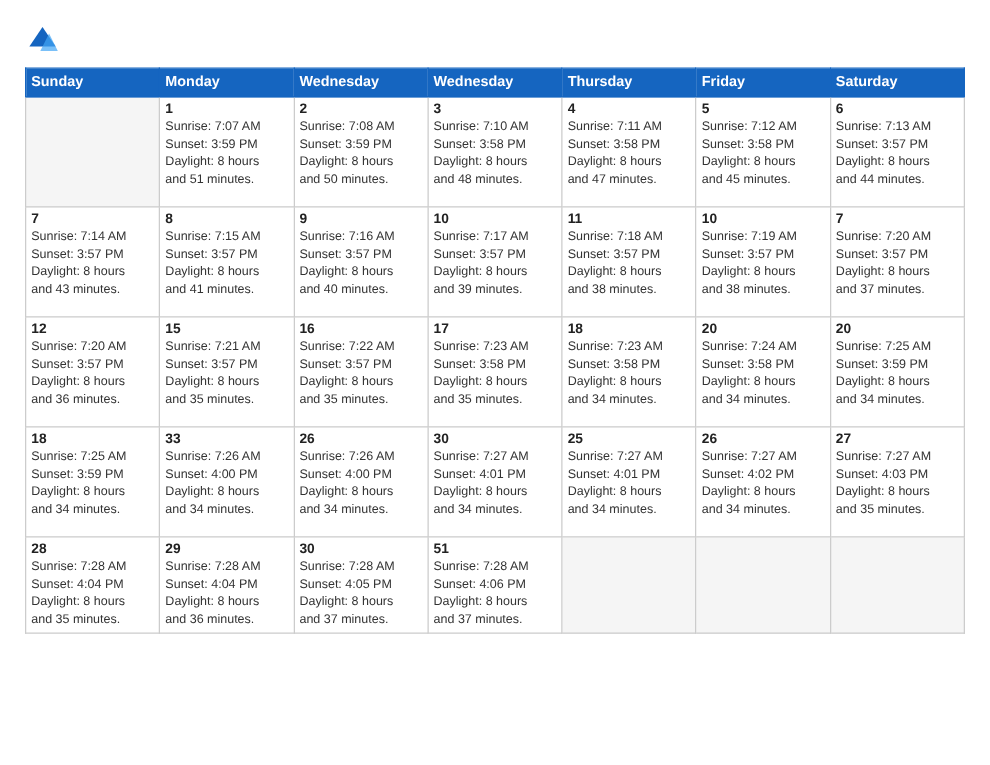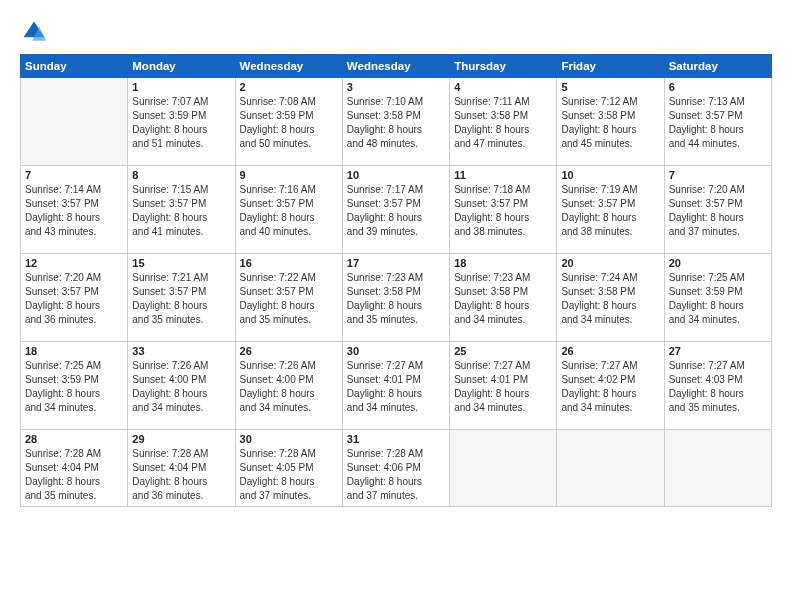--- a/index.html
+++ b/index.html
@@ -256,21 +256,21 @@
           </td>
           <td>
             <span class="day-num">29</span>
             <div class="day-info">Sunrise: 7:28 AM<br>Sunset: 4:04 PM<br>Daylight: 8 hours<br>and 36 minutes.</div>
           </td>
           <td>
             <span class="day-num">30</span>
             <div class="day-info">Sunrise: 7:28 AM<br>Sunset: 4:05 PM<br>Daylight: 8 hours<br>and 37 minutes.</div>
           </td>
           <td>
-            <span class="day-num">31</span>
+            <span class="day-num">51</span>
             <div class="day-info">Sunrise: 7:28 AM<br>Sunset: 4:06 PM<br>Daylight: 8 hours<br>and 37 minutes.</div>
           </td>
           <td class="empty"></td>
           <td class="empty"></td>
           <td class="empty"></td>
         </tr>
       </tbody>
   </table>
 </div>
 

